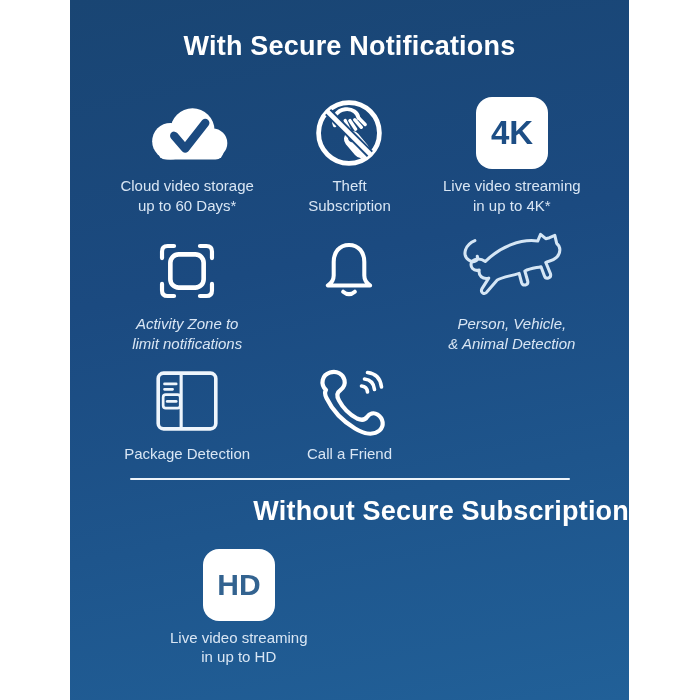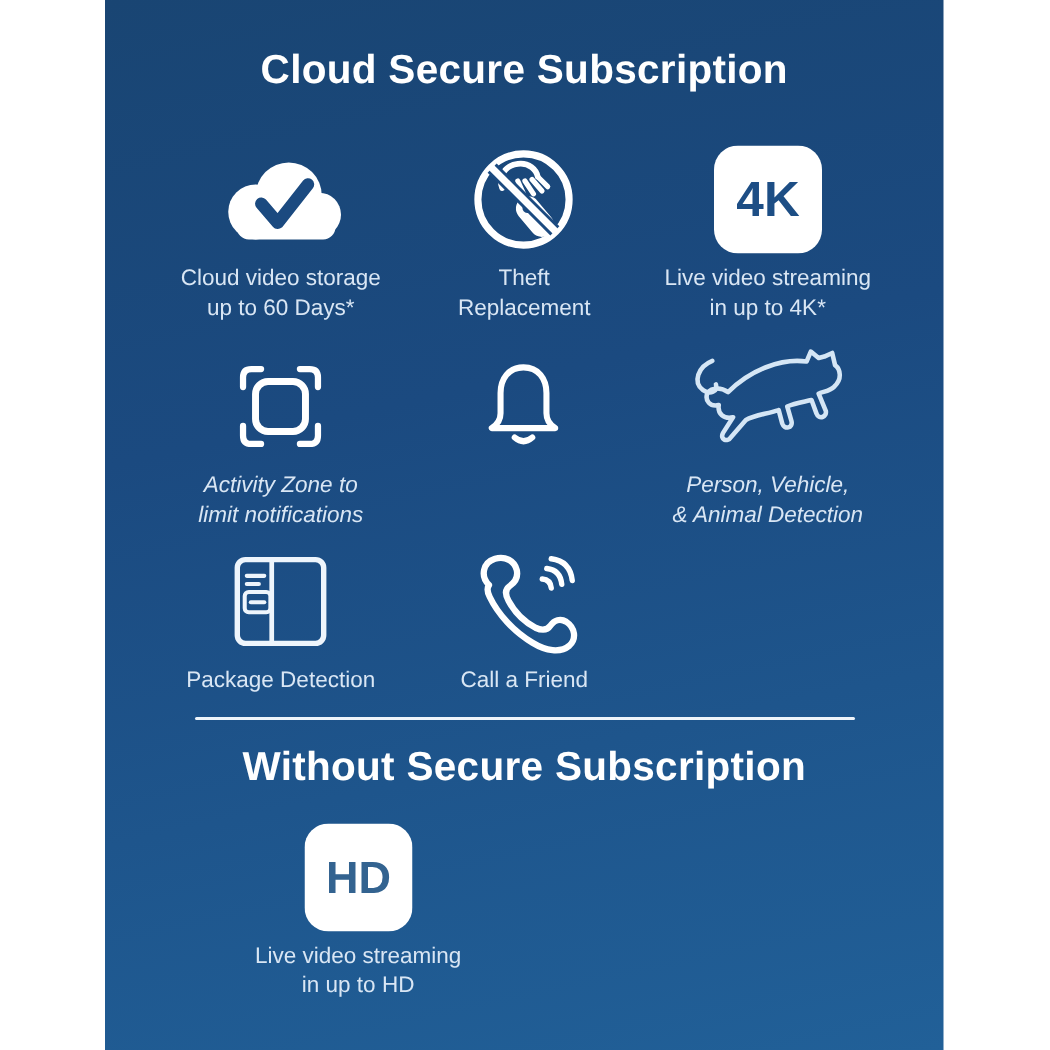--- a/index.html
+++ b/index.html
@@ -8,21 +8,21 @@
     font-family:"Liberation Sans", sans-serif;
   }
   .panel{
     position:absolute;left:70px;top:0;width:559px;height:700px;
     background:linear-gradient(168deg,#194573 0%,#1b4a80 38%,#216098 100%);
   }
   .title{
     margin:0;padding-top:31px;text-align:center;
     font-size:27px;font-weight:700;color:#ffffff;letter-spacing:0.2px;
   }
-  .title2{padding-top:16px;}
+  .title2{padding-top:16px;text-align:right;}
   .row{display:grid;}
   .cols3{grid-template-columns:repeat(3,1fr);padding:0 36px;}
   .cols2{grid-template-columns:repeat(2,1fr);padding:0 58px;}
   .row-a{margin-top:33px;}
   .row-b{margin-top:18px;font-style:italic;}
   .row-c{margin-top:10px;}
   .row-d{margin-top:20px;}
   .feature{display:flex;flex-direction:column;align-items:center;text-align:center;}
   .icon-box{height:76px;display:flex;align-items:center;}
   .feature-label{
@@ -33,21 +33,21 @@
     margin:14px auto 0 auto;width:440px;height:2px;background:#eef4fa;border-radius:1px;
   }
   svg{display:block;}
   .badge-text{font-family:"Liberation Sans",sans-serif;font-weight:700;}
 </style>
 </head>
 <body>
 
 <div class="panel">
 
-  <h1 class="title">Cloud Secure Subscription</h1>
+  <h1 class="title">With Secure Notifications</h1>
 
   <div class="row cols3 row-a">
 
     <div class="feature">
       <div class="icon-box">
         <svg width="88" height="62" viewBox="0 0 96 66">
           <circle cx="30" cy="42" r="20" fill="#ffffff"></circle>
           <circle cx="54" cy="30" r="24" fill="#ffffff"></circle>
           <circle cx="76" cy="44" r="16" fill="#ffffff"></circle>
           <rect x="16" y="44" width="72" height="18" rx="9" fill="#ffffff"></rect>
@@ -66,21 +66,21 @@
           <path d="M50,24 L57,31 M46,26 L53,34 M41,27 L47,36 M36,27 L40,36" fill="none" stroke="#ffffff" stroke-width="3.6" stroke-linecap="round"></path>
           <g transform="rotate(-40 48 52)">
             <rect x="39.5" y="36" width="17" height="32" rx="8.5" fill="#ffffff"></rect>
             <circle cx="48" cy="44" r="3.6" fill="#1b4a80"></circle>
           </g>
           <line x1="18" y1="18" x2="62" y2="62" stroke="#1b4a80" stroke-width="9"></line>
           <line x1="18" y1="18" x2="62" y2="62" stroke="#ffffff" stroke-width="5" stroke-linecap="round"></line>
         </svg>
       </div>
       <div class="feature-label">Theft
-Replacement</div>
+Subscription</div>
     </div>
 
     <div class="feature">
       <div class="icon-box">
         <svg width="72" height="72" viewBox="0 0 72 72">
           <rect x="0" y="0" width="72" height="72" rx="16" fill="#ffffff"></rect>
           <text class="badge-text" x="36" y="47" text-anchor="middle" font-size="33" fill="#1d4e85">4K</text>
         </svg>
       </div>
       <div class="feature-label">Live video streaming

